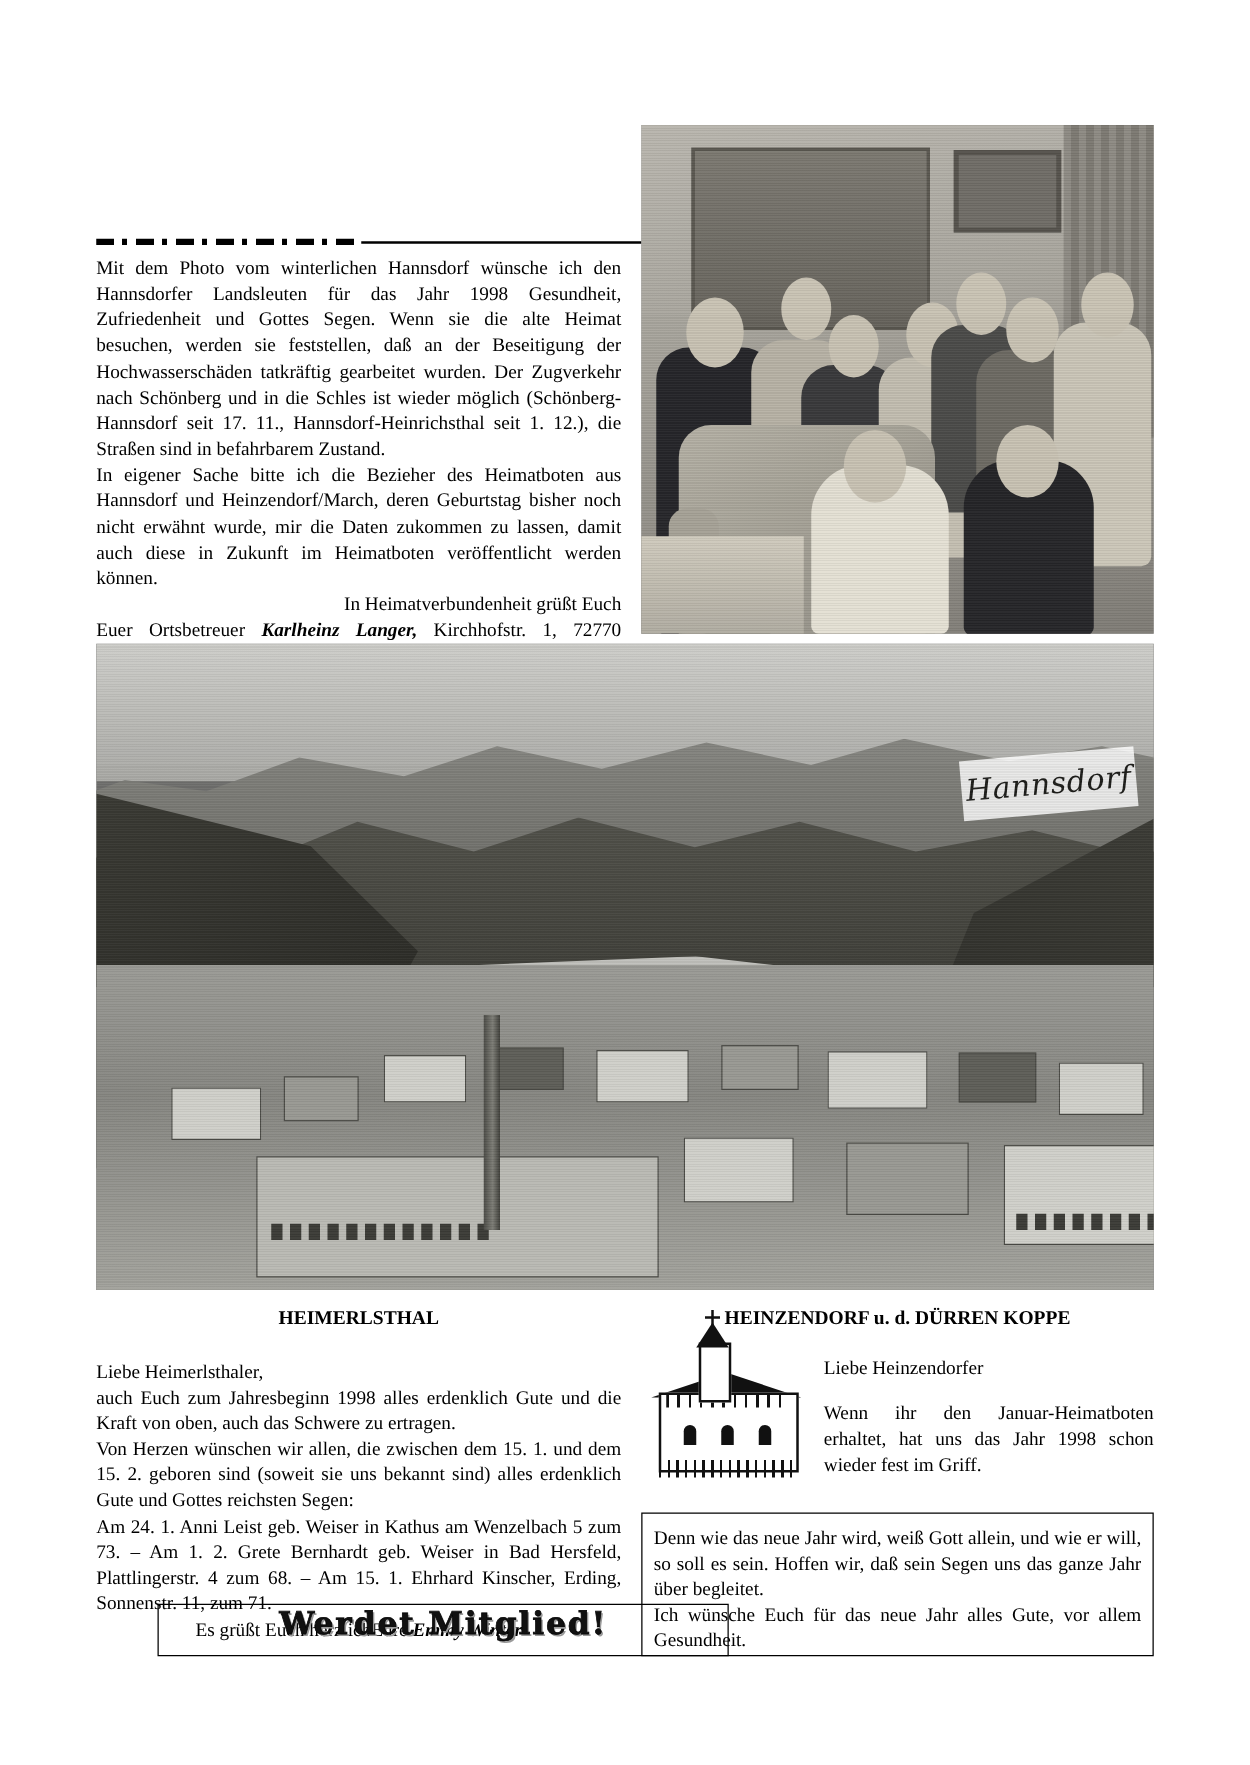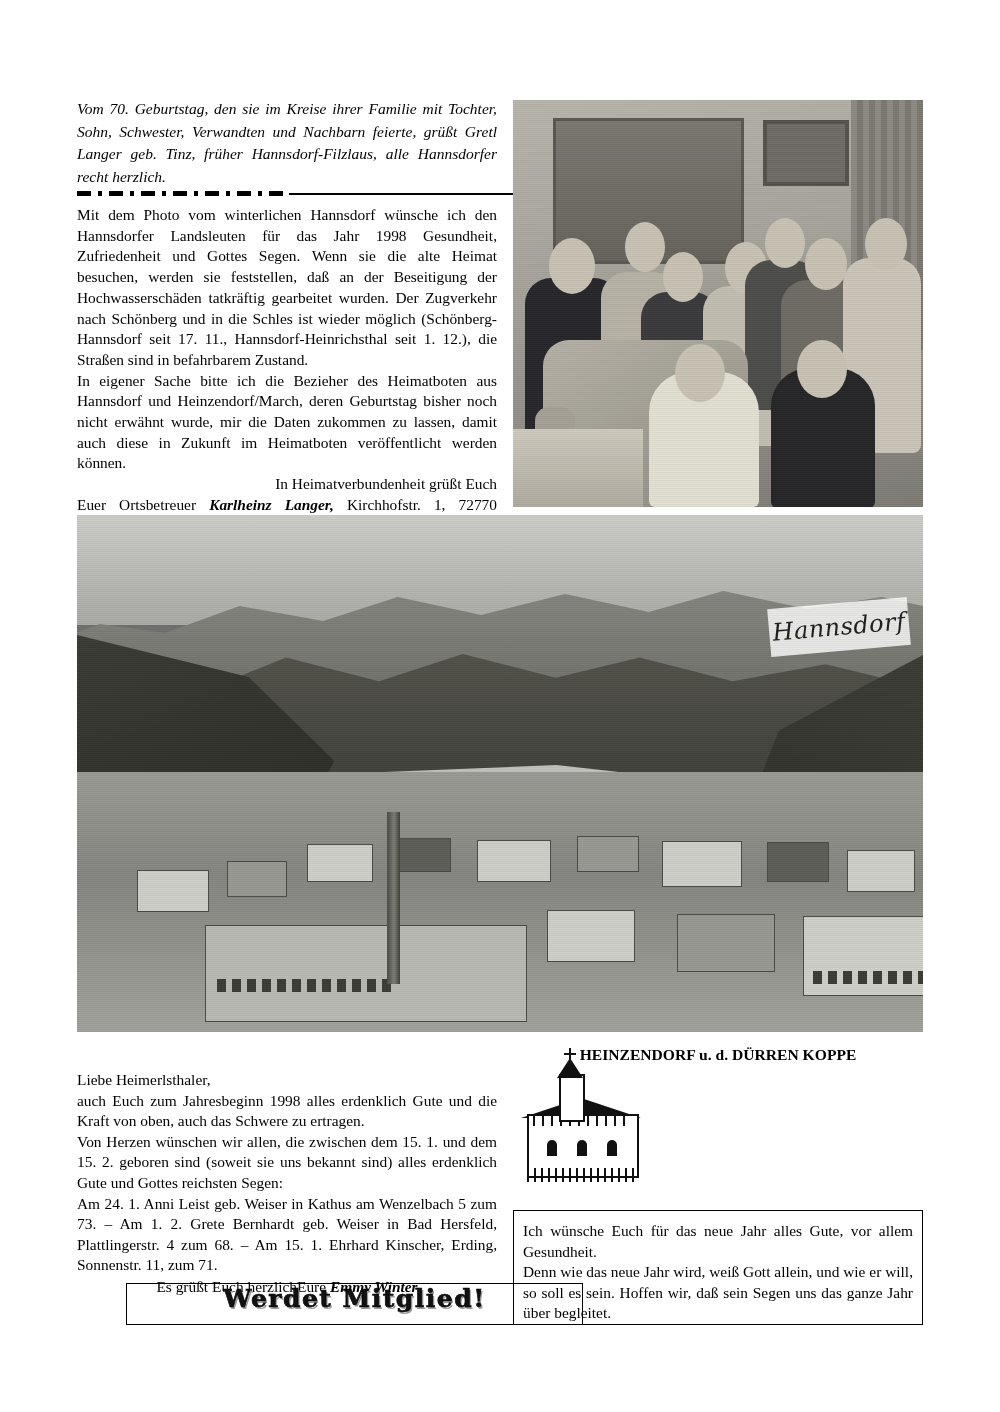--- a/index.html
+++ b/index.html
@@ -377,21 +377,20 @@
     left: 77px;
     top: 1450px;
     font-size: 18px;
   }
 </style>
 </head>
 <body>
 
 <div class="page">
 
-  <div class="caption-block">Vom 70. Geburtstag, den sie im Kreise ihrer Familie mit Tochter, Sohn, Schwester, Verwandten und Nachbarn feierte, grüßt Gretl Langer geb. Tinz, früher Hannsdorf-Filzlaus, alle Hannsdorfer recht herzlich.</div>
 
   <div class="divider-row">
     <div class="dashdot"></div>
     <div class="arrow-line"></div>
     <div class="arrow-head"></div>
   </div>
 
   <div class="left-col">
     <p>Mit dem Photo vom winterlichen Hannsdorf wünsche ich den Hannsdorfer Landsleuten für das Jahr 1998 Gesundheit, Zufriedenheit und Gottes Segen. Wenn sie die alte Heimat besuchen, werden sie feststellen, daß an der Beseitigung der Hochwasserschäden tatkräftig gearbeitet wurden. Der Zugverkehr nach Schönberg und in die Schles ist wieder möglich (Schönberg-Hannsdorf seit 17. 11., Hannsdorf-Heinrichsthal seit 1. 12.), die Straßen sind in befahrbarem Zustand.</p>
     <p>In eigener Sache bitte ich die Bezieher des Heimatboten aus Hannsdorf und Heinzendorf/March, deren Geburtstag bisher noch nicht erwähnt wurde, mir die Daten zukommen zu lassen, damit auch diese in Zukunft im Heimatboten veröffentlicht werden können.</p>
@@ -489,20 +488,21 @@
         <span class="win"></span>
       </div>
       <div class="chimney"></div>
     </div>
 
     <div class="hannsdorf-label">Hannsdorf</div>
     <div class="pano-grain"></div>
   </div>
 
   <div class="sec-left">
+    <div class="sec-head">HEIMERLSTHAL</div>
     <div class="sec-body">
       <p style="text-align:left">Liebe Heimerlsthaler,</p>
       <p>auch Euch zum Jahresbeginn 1998 alles erdenklich Gute und die Kraft von oben, auch das Schwere zu ertragen.</p>
       <p>Von Herzen wünschen wir allen, die zwischen dem 15. 1. und dem 15. 2. geboren sind (soweit sie uns bekannt sind) alles erdenklich Gute und Gottes reichsten Segen:</p>
       <p><span>Am 24. 1. </span><span class="bold">Anni Leist</span><span> geb. Weiser in Kathus am Wenzelbach 5 zum 73. – Am 1. 2. </span><span class="bold">Grete Bernhardt</span><span> geb. Weiser in Bad Hersfeld, Plattlingerstr. 4 zum 68. – Am 15. 1. </span><span class="bold">Ehrhard Kinscher,</span><span> Erding, Sonnenstr. 11, zum 71.</span></p>
       <div class="sign-row">
         <span>Es grüßt Euch herzlich</span>
         <span><span>Eure </span><span class="ital">Emmy Winter</span></span>
       </div>
     </div>
@@ -519,24 +519,28 @@
     <div class="ch-win" style="left:34px;"></div>
     <div class="ch-win" style="left:64px;"></div>
     <div class="ch-win" style="left:94px;"></div>
     <div class="ch-tower"></div>
     <div class="ch-spire"></div>
     <div class="ch-cross-v"></div>
     <div class="ch-cross-h"></div>
     <div class="ch-hatch"></div>
   </div>
 
+  <div style="position:absolute; left:659px; top:1070px; width:264px; font-size:15.4px; line-height:20.6px; text-align:justify;">
+    <p style="text-align:left">Liebe Heinzendorfer</p>
+    <p>Wenn ihr den Januar-Heimatboten erhaltet, hat uns das Jahr 1998 schon wieder fest im Griff.</p>
+  </div>
 
   <div class="wish-box">
+    <p>Denn wie das neue Jahr wird, weiß Gott allein, und wie er will, so soll es sein. Hoffen wir, daß sein Segen uns das ganze Jahr über begleitet.</p>
     <p>Ich wünsche Euch für das neue Jahr alles Gute, vor allem Gesundheit.</p>
-    <p>Denn wie das neue Jahr wird, weiß Gott allein, und wie er will, so soll es sein. Hoffen wir, daß sein Segen uns das ganze Jahr über begleitet.</p>
   </div>
 
   <div class="banner">
     <span class="banner-text">Werdet Mitglied!</span>
   </div>
 
   <div class="page-number">20</div>
 
 </div>
 

